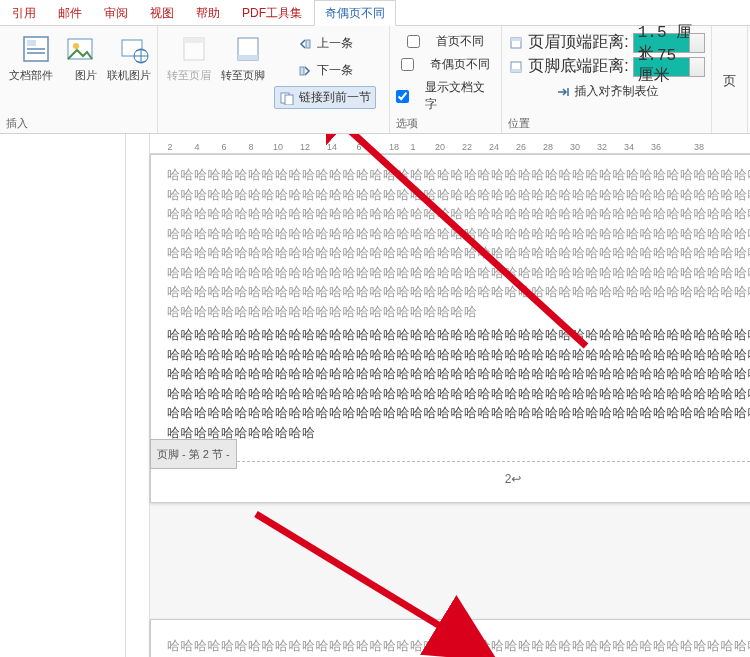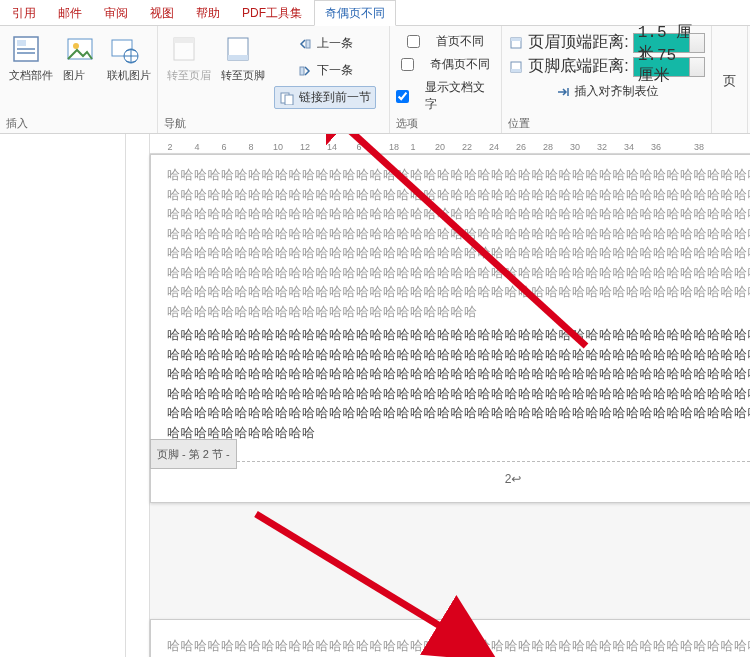--- a/index.html
+++ b/index.html
@@ -4,21 +4,21 @@
 <style>
   * { box-sizing: border-box; margin: 0; padding: 0; }
   body { font-family: "Microsoft YaHei", sans-serif; font-size: 12px; background: #fff; width: 750px; height: 657px; overflow: hidden; position: relative; }
   .tabbar { display: flex; align-items: flex-end; height: 26px; border-bottom: 1px solid #d4d4d4; padding-left: 2px; gap: 2px; }
   .tab { padding: 4px 10px 3px; color: #b91c1c; cursor: pointer; }
   .tab.active { background: #fff; border: 1px solid #d4d4d4; border-bottom: 1px solid #fff; color: #2a67b3; margin-bottom: -1px; }
   .ribbon { display: flex; height: 108px; border-bottom: 1px solid #d4d4d4; background: #fafafa; }
   .group { border-right: 1px solid #e2e2e2; padding: 4px 6px 2px; display: flex; flex-direction: column; justify-content: space-between; }
   .group-label { font-size: 11px; color: #666; padding-top: 2px; }
   .bigbtns { display: flex; gap: 4px; }
-  .bigbtn { display: flex; flex-direction: column; align-items: flex-start; gap: 2px; padding: 2px 3px; cursor: pointer; }
+  .bigbtn { display: flex; flex-direction: column; align-items: flex-end; gap: 2px; padding: 2px 3px; cursor: pointer; }
   .bigbtn.disabled { opacity: .45; cursor: default; }
   .bigbtn .ico { width: 34px; height: 34px; display: flex; align-items: center; justify-content: center; }
   .bigbtn span { font-size: 11px; color: #444; white-space: nowrap; }
   .stack { display: flex; flex-direction: column; gap: 4px; align-items: center; }
   .smbtn { display: flex; align-items: center; gap: 4px; padding: 2px 4px; cursor: pointer; font-size: 12px; color: #333; border: 1px solid transparent; border-radius: 2px; }
   .smbtn.active { background: #dfe9f5; border-color: #9ab8da; }
   .smico { width: 16px; height: 16px; display: inline-flex; align-items: center; justify-content: center; }
   .chk { display: flex; align-items: center; gap: 16px; font-size: 12px; color: #333; padding: 1px 0; }
   .chk input { width: 13px; height: 13px; }
   .posrow { display: flex; align-items: center; gap: 4px; font-size: 16px; color: #333; }
@@ -139,21 +139,20 @@
           <span class="smico">
               <svg width="14" height="14">
                 <rect x="1" y="2" width="8" height="10" fill="#fff" stroke="#7794b7"></rect>
                 <rect x="5" y="4" width="8" height="10" fill="#fff" stroke="#7794b7"></rect>
               </svg>
             </span>
           <span>链接到前一节</span>
         </div>
       </div>
     </div>
-    <div class="group-label">导航</div>
   </div>
 
   <div class="group" style="width:112px">
     <div class="stack" style="padding-top:2px">
       <label class="chk">
         <input type="checkbox" style="">
           <span>首页不同</span>
       </label>
       <label class="chk">
         <input type="checkbox" style="">

